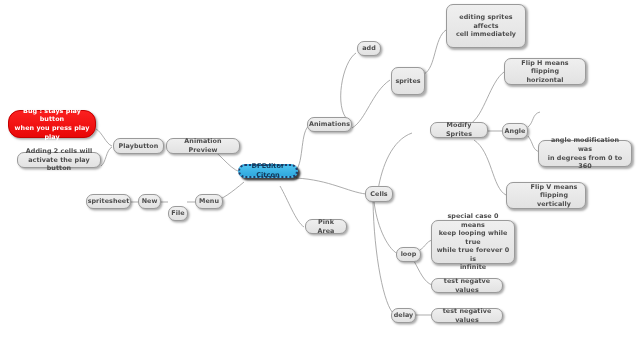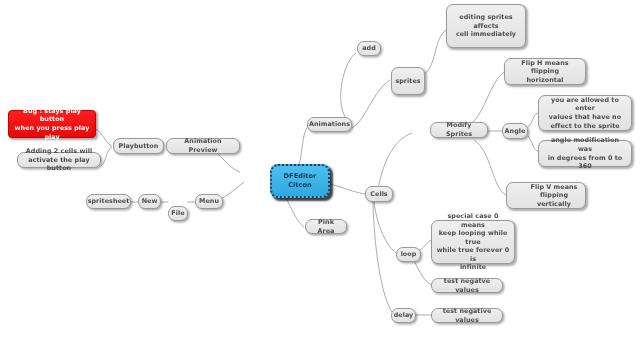--- a/index.html
+++ b/index.html
@@ -43,21 +43,21 @@
     border-radius:8px;
     color:#123a5c;
     font-size:6.6px;
     box-shadow:2.5px 2.5px 2px rgba(0,0,0,.75);
     z-index:5;
   }
   .node.alert{
     background:#f41515;
     background-image:linear-gradient(to bottom,#fb2020 0%,#e90707 100%);
     border:1px solid #c40000;
-    border-radius:4px;
+    border-radius:12px;
     color:#ffffff;
     box-shadow:1.5px 1.5px 2.2px rgba(0,0,0,.35);
   }
   .ink{stroke:#9d9d9d;stroke-width:.85;fill:none;}
 </style>
 </head>
 <body>
 
 <div id="canvas">
 
@@ -125,21 +125,21 @@
   <div class="node" style="left:166px;top:138px;width:74px;height:16px;">Animation Preview</div>
 
   <div class="node" style="left:86px;top:194px;width:45px;height:15px;">spritesheet</div>
 
   <div class="node" style="left:138px;top:194px;width:23px;height:15px;">New</div>
 
   <div class="node" style="left:168px;top:194px;width:20px;height:15px;margin-top:12px;">File</div>
 
   <div class="node" style="left:195px;top:194px;width:28px;height:15px;">Menu</div>
 
-  <div class="node center" style="left:238px;top:164px;width:60px;height:34px;margin-left:32px;">DFEditor Citcon</div>
+  <div class="node center" style="left:238px;top:164px;width:60px;height:14px;">DFEditor Citcon</div>
 
   <div class="node" style="left:307px;top:117px;width:45px;height:15px;">Animations</div>
 
   <div class="node" style="left:357px;top:41px;width:24px;height:15px;">add</div>
 
   <div class="node" style="left:305px;top:219px;width:42px;height:15px;">Pink Area</div>
 
   <div class="node" style="left:391px;top:67px;width:34px;height:28px;">sprites</div>
 
   <div class="node" style="left:446px;top:4px;width:80px;height:44px;">editing sprites affects
@@ -148,23 +148,20 @@
   <div class="node" style="left:430px;top:122px;width:58px;height:16px;">Modify Sprites</div>
 
   <div class="node" style="left:504px;top:58px;width:82px;height:27px;">Flip H means flipping
 horizontal</div>
 
   <div class="node" style="left:506px;top:182px;width:80px;height:27px;padding-left:20px;">Flip V means flipping
 vertically</div>
 
   <div class="node" style="left:502px;top:123px;width:26px;height:16px;">Angle</div>
 
-  <div class="node" style="left:538px;top:95px;width:94px;height:36px;">you are allowed to enter
-values that have no
-effect to the sprite</div>
 
   <div class="node" style="left:538px;top:140px;width:94px;height:27px;">angle modification was
 in degrees from 0 to 360</div>
 
   <div class="node" style="left:365px;top:186px;width:28px;height:16px;">Cells</div>
 
   <div class="node" style="left:396px;top:247px;width:25px;height:15px;">loop</div>
 
   <div class="node" style="left:431px;top:220px;width:84px;height:44px;">special case 0 means
 keep looping while true

